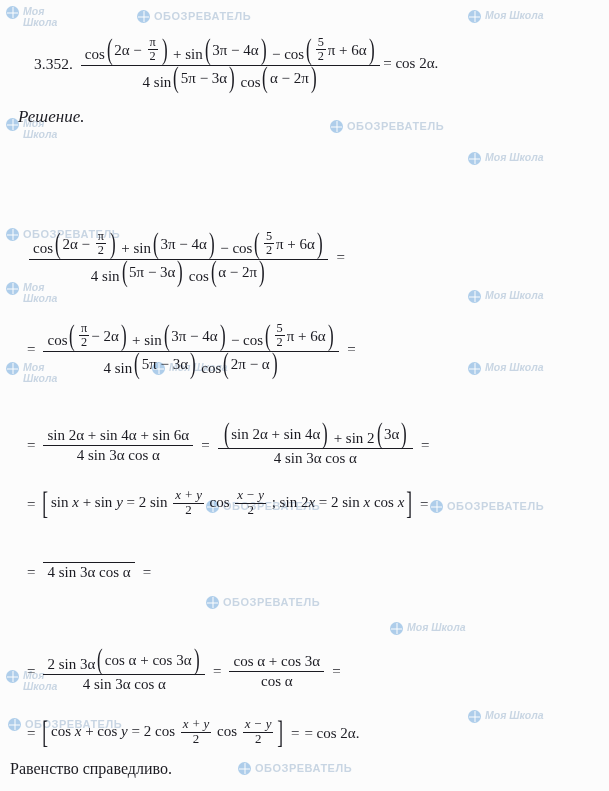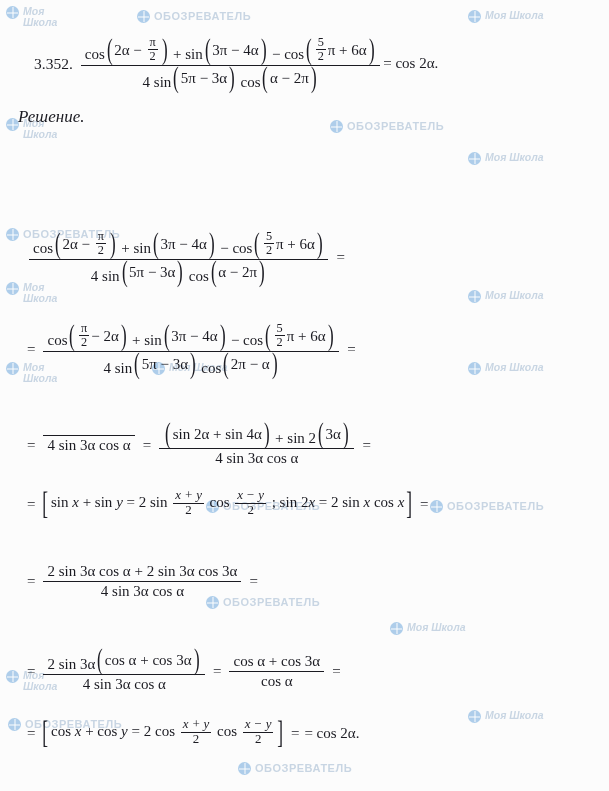--- a/index.html
+++ b/index.html
@@ -312,20 +312,21 @@
         </span>
         <span class="bar"></span>
         <span class="den">4 sin<span class="paren"><span class="pl">(</span>5π − 3α<span class="pr">)</span></span> cos<span class="paren"><span class="pl">(</span>2π − α<span class="pr">)</span></span></span>
       </span>
       <span class="eq">=</span>
     </div>
 
     <div class="row" style="left:22px; top:422px;">
       <span class="eq">=</span>
       <span class="frac">
+        <span class="num">sin 2α + sin 4α + sin 6α</span>
         <span class="bar"></span>
         <span class="den">4 sin 3α cos α</span>
       </span>
       <span class="eq">=</span>
       <span class="frac">
         <span class="num">
           <span class="paren"><span class="pl">(</span>sin 2α + sin 4α<span class="pr">)</span></span> + sin 2<span class="paren"><span class="pl">(</span>3α<span class="pr">)</span></span>
         </span>
         <span class="bar"></span>
         <span class="den">4 sin 3α cos α</span>
@@ -351,21 +352,20 @@
           </span>
         ; sin 2<span class="ital">x</span> = 2 sin<span class="ital"> x </span>cos<span class="ital"> x</span>
       </span>
       <span class="brk-r">]</span>
       <span class="eq">=</span>
     </div>
 
     <div class="row" style="left:22px; top:562px;">
       <span class="eq">=</span>
       <span class="frac">
-        <span class="num">2 sin 3α cos α + 2 sin 3α cos 3α</span>
         <span class="bar"></span>
         <span class="den">4 sin 3α cos α</span>
       </span>
       <span class="eq">=</span>
     </div>
 
     <div class="row" style="left:22px; top:648px;">
       <span class="eq">=</span>
       <span class="frac">
         <span class="num">
@@ -398,15 +398,18 @@
             <span class="num ital">x − y</span>
             <span class="bar"></span>
             <span class="den">2</span>
           </span>
       </span>
       <span class="brk-r">]</span>
       <span class="eq">=</span>
       <span>= cos 2α.</span>
     </div>
 
+    <div class="row final" style="left:10px; top:760px;">
+      <span>Равенство справедливо.</span>
+    </div>
 
   </div>
 </div>
 
 </body></html>

